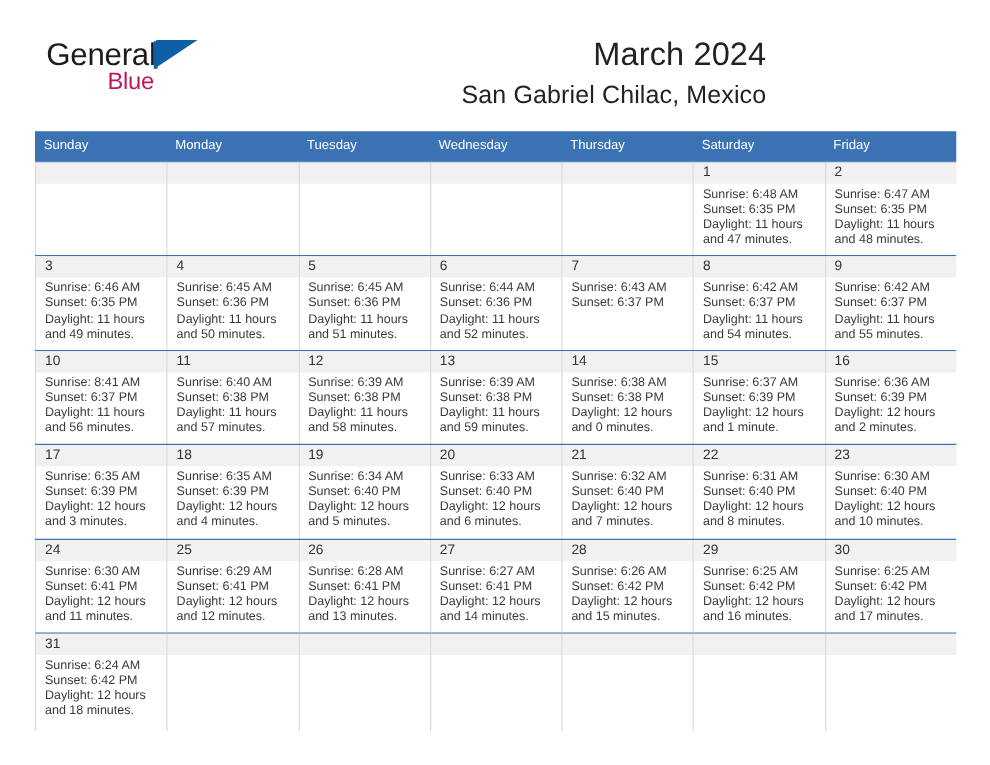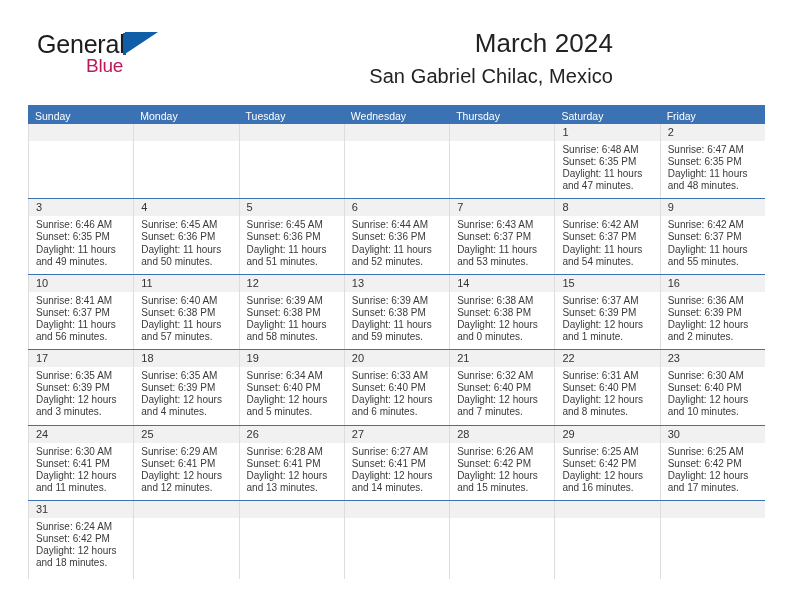--- a/index.html
+++ b/index.html
@@ -107,21 +107,21 @@
     width: 737px;
   }
 
   .weekday-row {
     display: flex;
     background: #3a72b4;
   }
   .weekday {
     flex: 1 1 0;
     box-sizing: border-box;
-    padding: 4px 0 0 7px;
+    padding: 4px 0 6px 7px;
     font-size: 10.5px;
     line-height: 14px;
     color: #ffffff;
   }
 
   .week {
     display: flex;
     position: relative;
     border-top: 1px solid #3a72b4;
   }
@@ -303,21 +303,20 @@
             <div>Sunrise: 6:44 AM</div>
             <div>Sunset: 6:36 PM</div>
             <div class="daylight">Daylight: 11 hours and 52 minutes.</div>
           </div>
         </div>
       <div class="day-cell">
           <div class="day-num">7</div>
           <div class="day-info">
             <div>Sunrise: 6:43 AM</div>
             <div>Sunset: 6:37 PM</div>
-            <div class="daylight">Daylight: 11 hours and 53 minutes.</div>
           </div>
         </div>
       <div class="day-cell">
           <div class="day-num">8</div>
           <div class="day-info">
             <div>Sunrise: 6:42 AM</div>
             <div>Sunset: 6:37 PM</div>
             <div class="daylight">Daylight: 11 hours and 54 minutes.</div>
           </div>
         </div>

